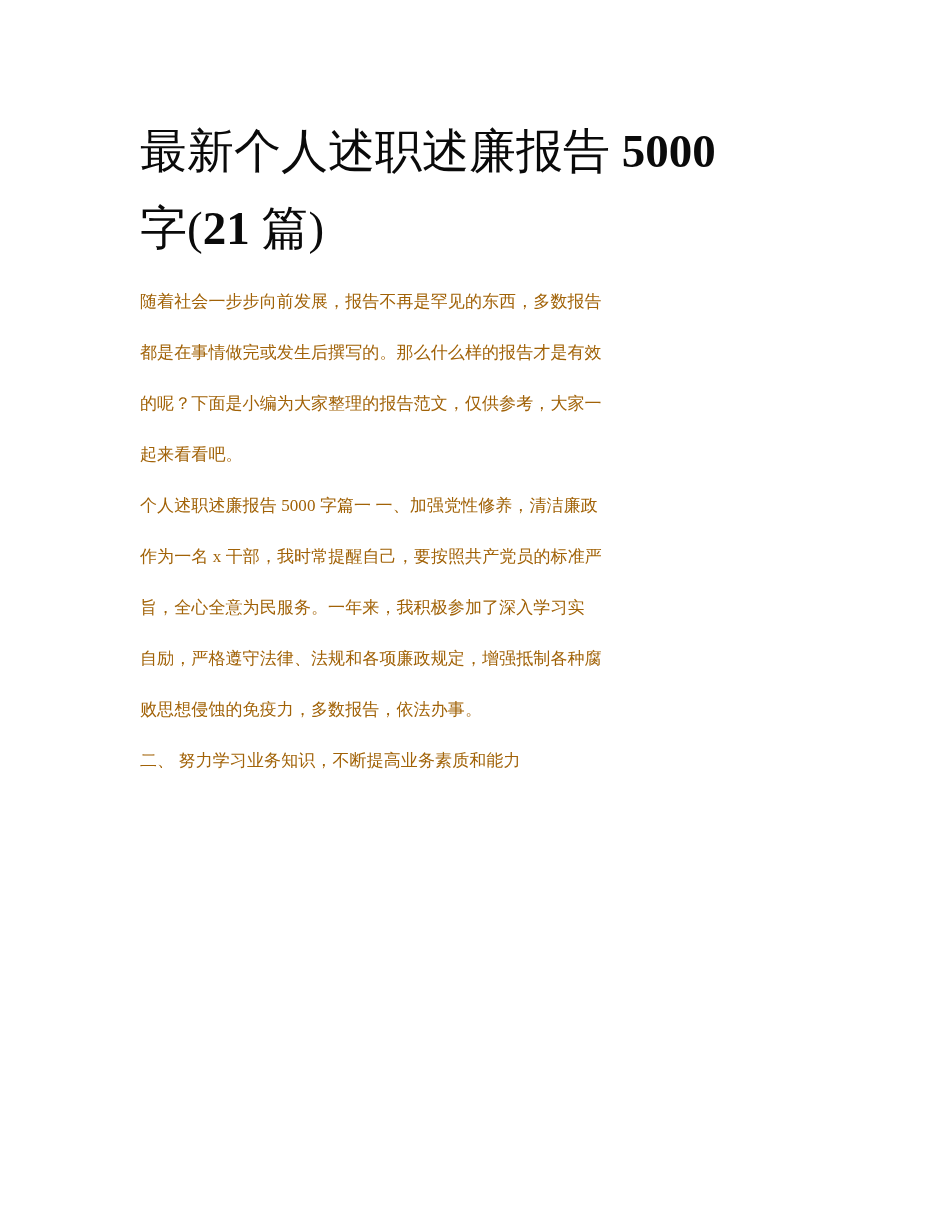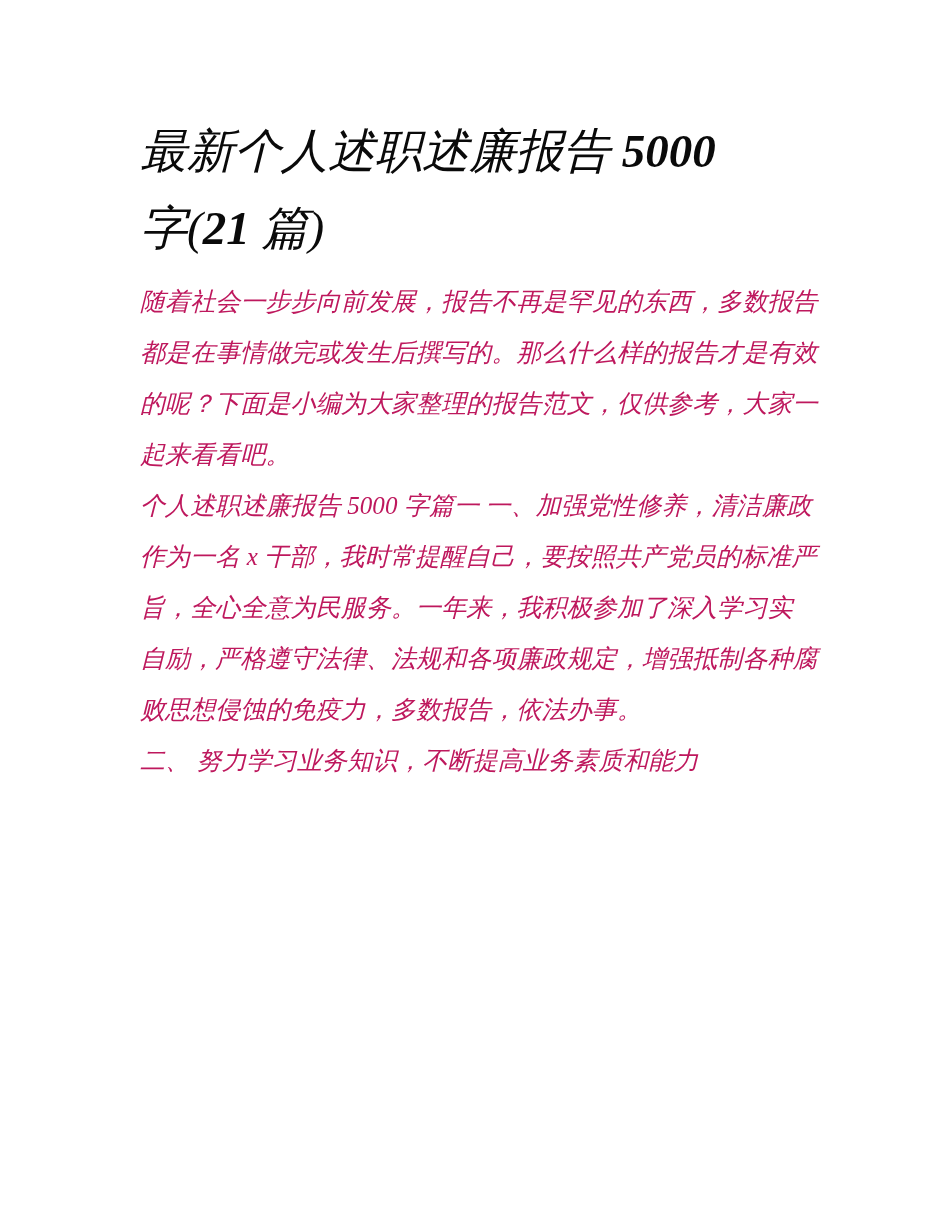--- a/index.html
+++ b/index.html
@@ -25,39 +25,37 @@
     position: absolute;
     left: 0;
     top: 113px;
     width: 680px;
     font-size: 47px;
     line-height: 77px;
     font-weight: normal;
     margin: 0;
     color: #0a0a0a;
     letter-spacing: 0px;
-    font-style: italic;
   }
   .title .num {
     font-weight: bold;
   }
   .body {
     position: absolute;
     left: 0;
     top: 276px;
     width: 672px;
   }
   .line {
-    font-size: 25px;
+    font-size: 17px;
     height: 51px;
     line-height: 51px;
     white-space: nowrap;
     letter-spacing: 0.1px;
-    color: #be185d;
-    font-style: italic;
+    color: #a16207;
   }
 </style>
 </head>
 <body>
 
 <div class="page">
 
   <h1 class="title"><span>最新个人述职述廉报告</span> <span class="num">5000</span><br><span>字(</span><span class="num">21</span> <span>篇)</span></h1>
 
   <div class="body">

